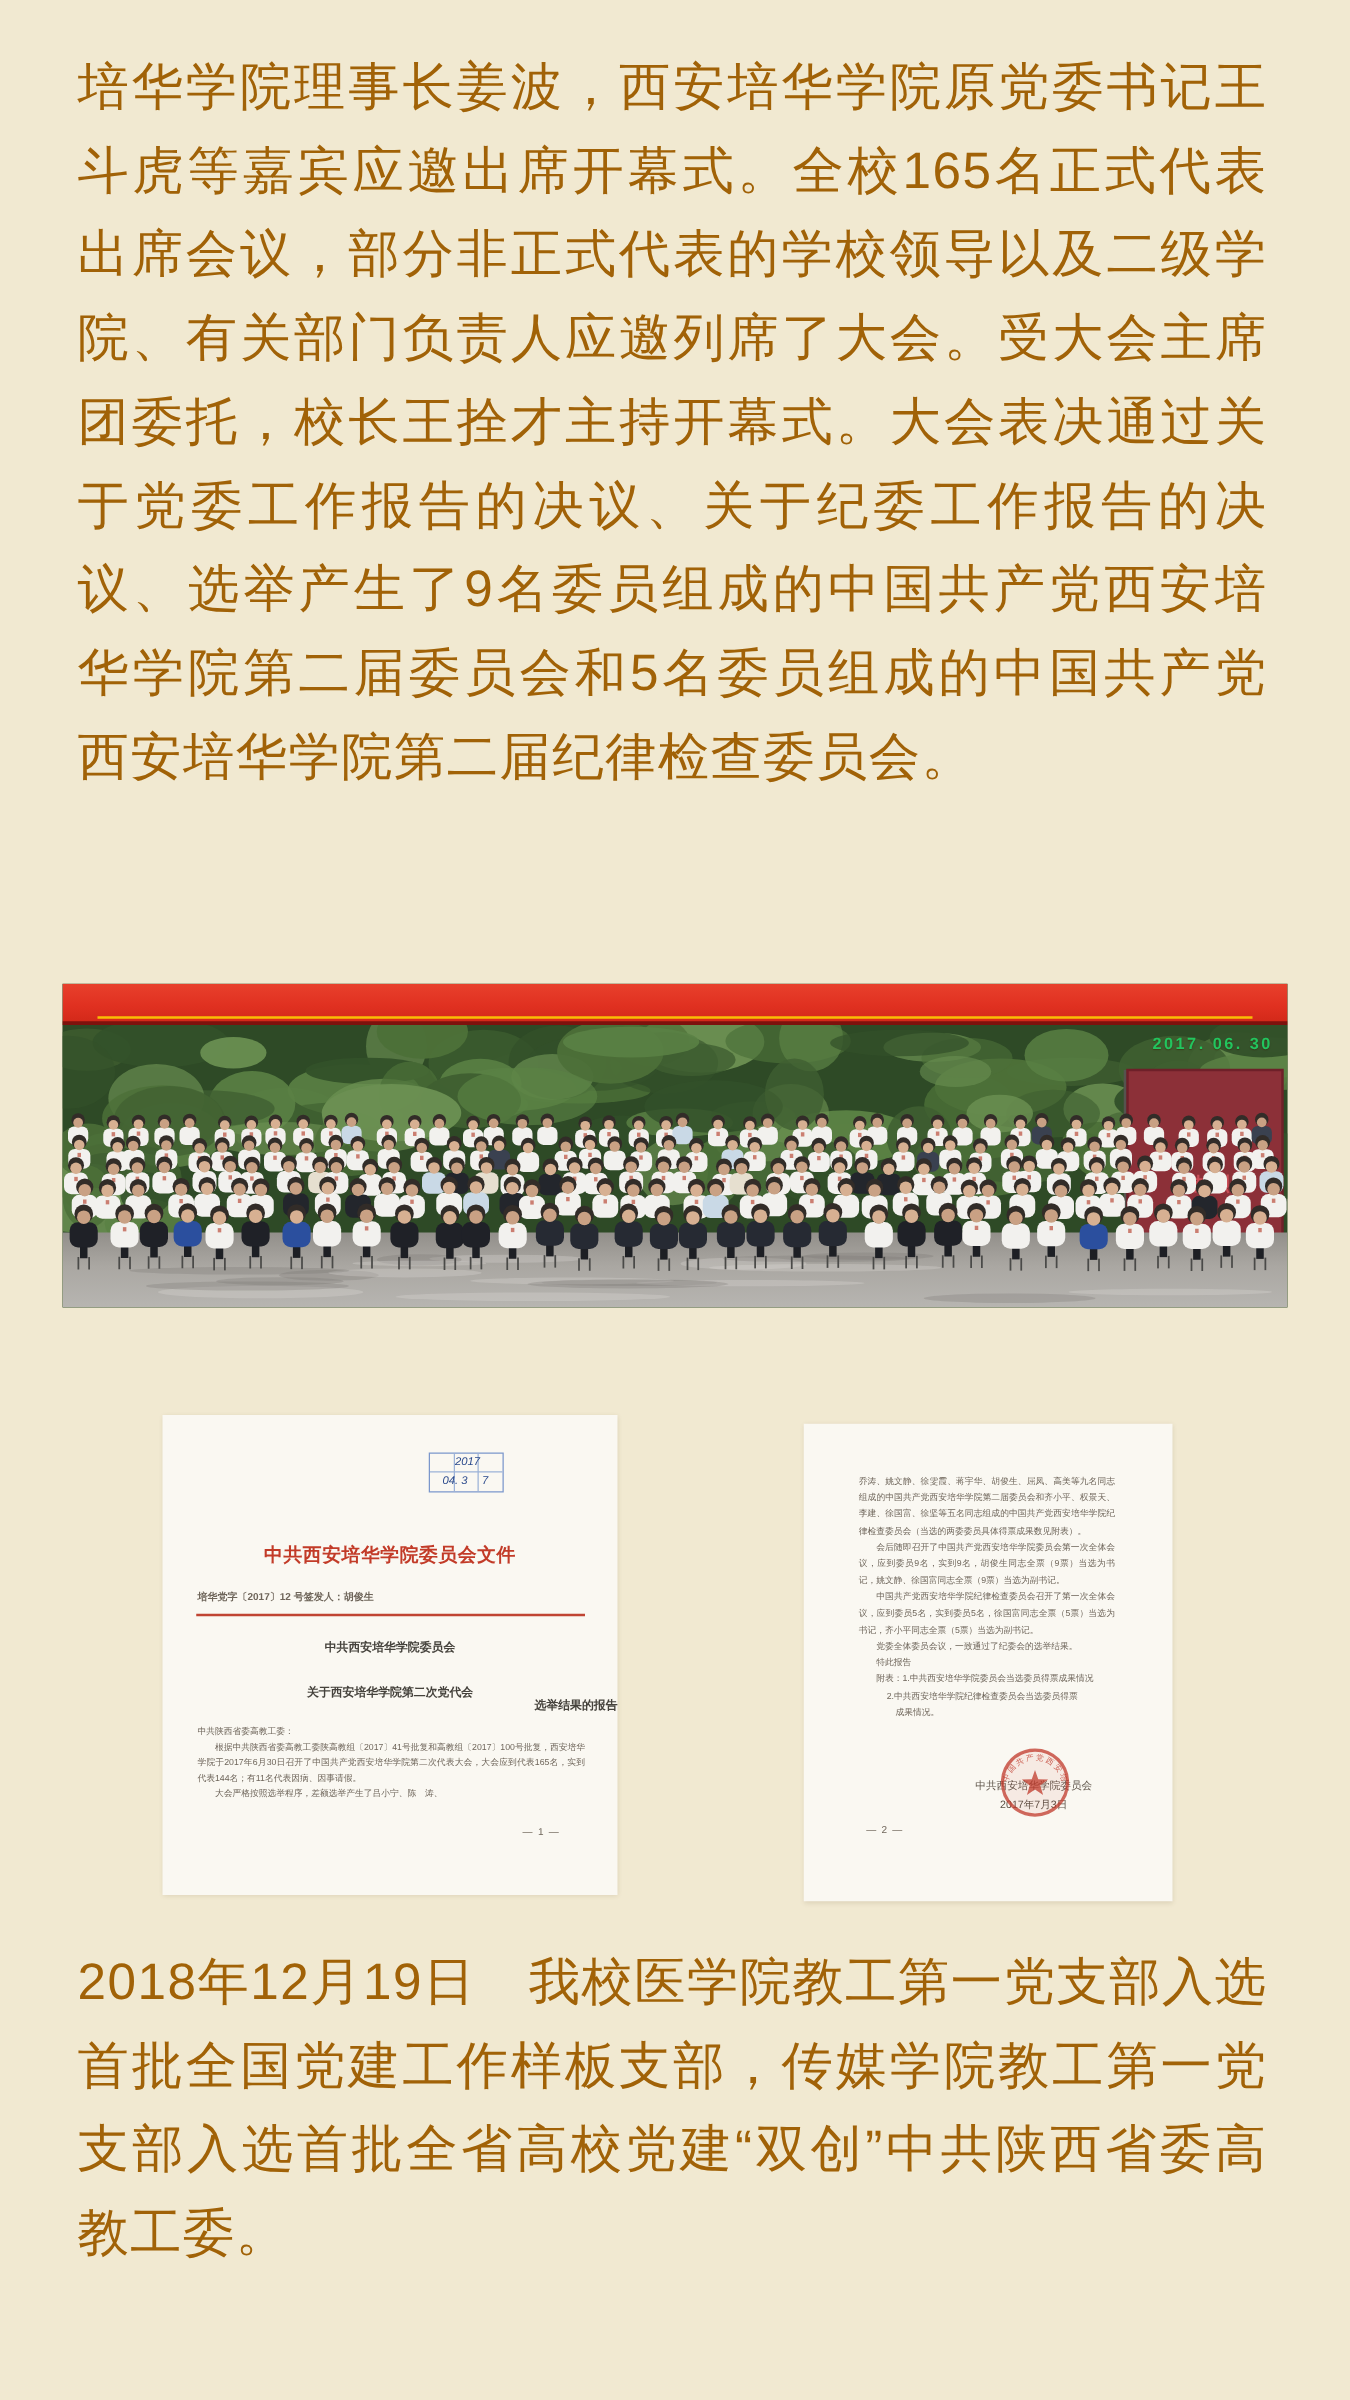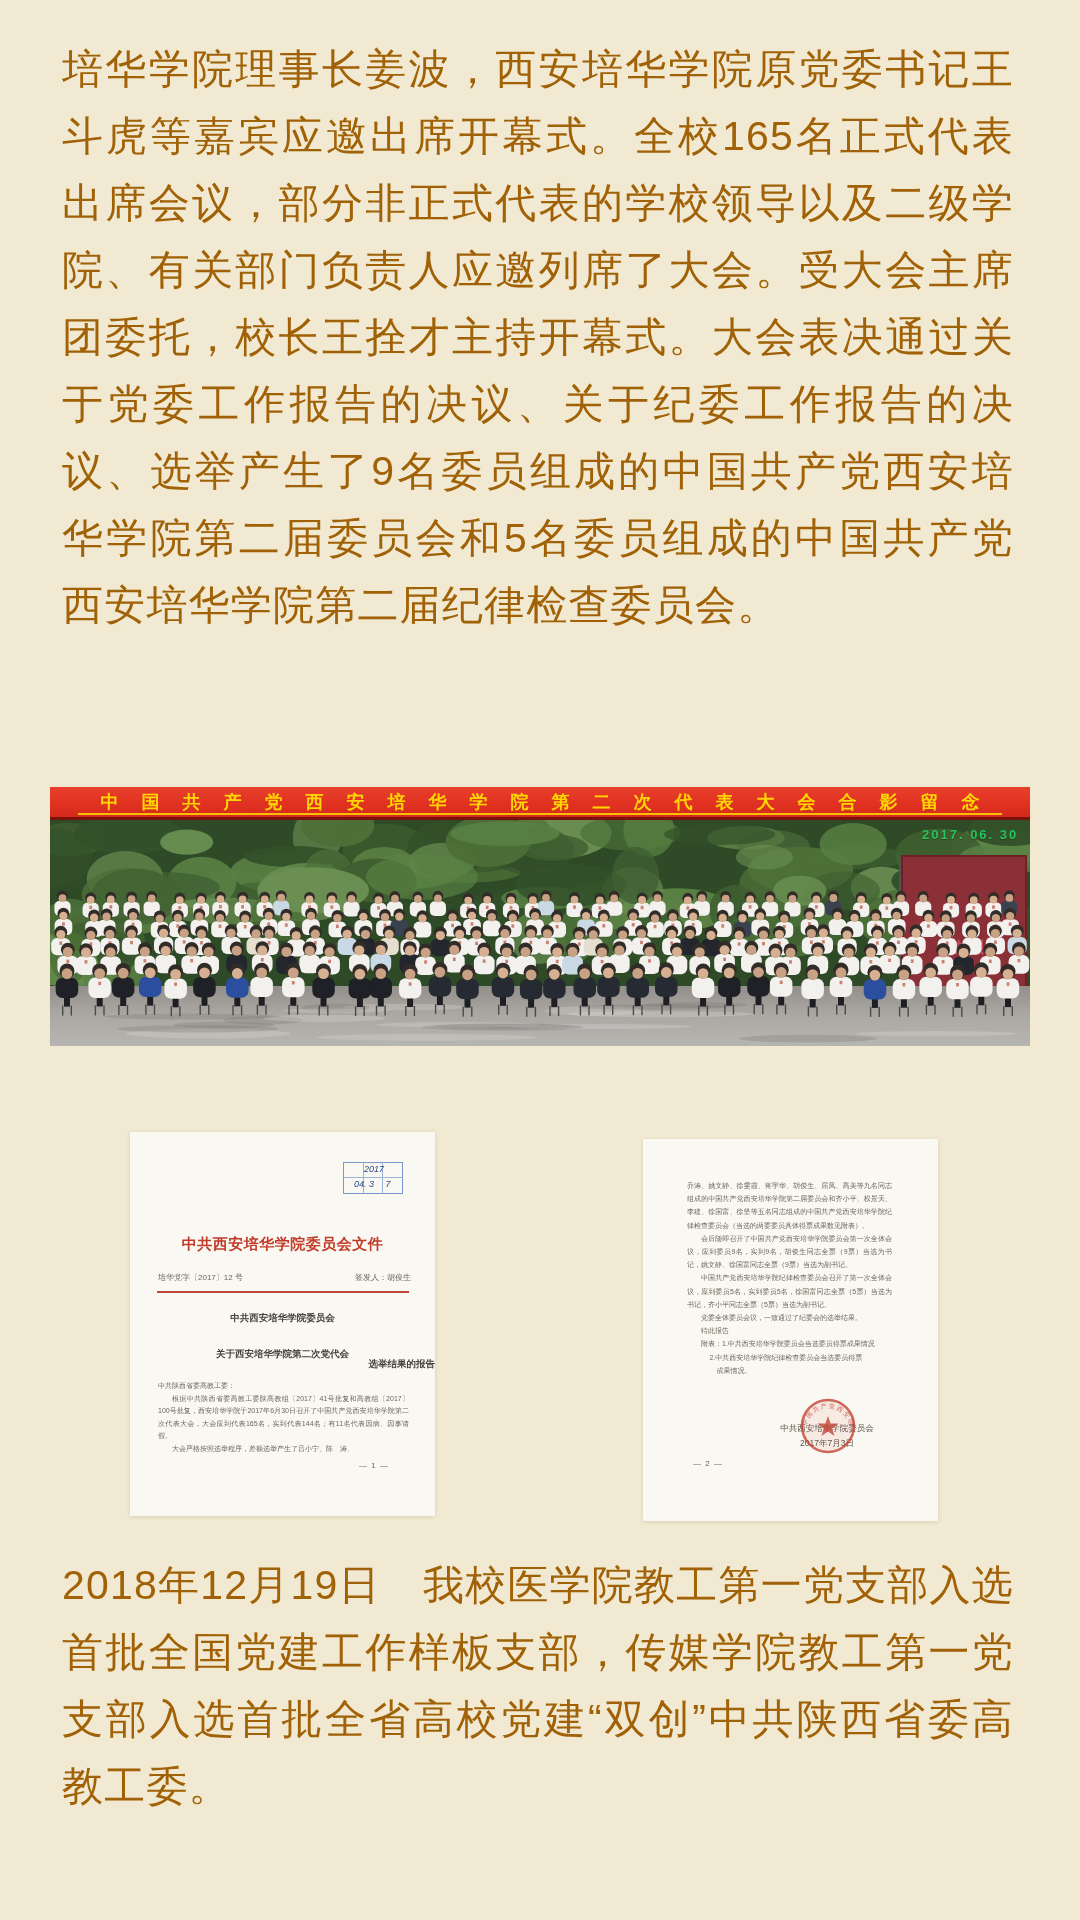--- a/index.html
+++ b/index.html
@@ -44,42 +44,42 @@
     color:#22c55e;font-size:13px;font-weight:bold;letter-spacing:2px;
     text-shadow:0 1px 1px rgba(60,20,0,.45);white-space:nowrap;
   }
   #crowd-svg{position:absolute;left:0;top:33px;}
 
   
   .doc-page{
     position:absolute;background:#faf8f2;
     box-shadow:0 1px 4px rgba(90,70,30,.15);
   }
-  #doc-left{left:130px;top:1132px;width:305px;height:384px;}
+  #doc-left{left:130px;top:1132px;width:364px;height:384px;}
   #doc-right{left:643px;top:1139px;width:295px;height:382px;}
 
   #doc-left .stamp-box{
     position:absolute;left:213px;top:30px;width:58px;height:30px;
     border:1px solid #7b97cc;
   }
   .stamp-box .grid-v{position:absolute;top:0;bottom:0;width:1px;background:#9cb2d8;}
   .stamp-box .grid-h{position:absolute;left:0;right:0;height:1px;background:#9cb2d8;}
   .stamp-box .scribble{
     position:absolute;font-size:9px;color:#2b4a8c;font-style:italic;
     filter:blur(.3px);white-space:nowrap;
   }
   #doc-left .doc-title{
     position:absolute;left:0;top:103px;width:100%;text-align:center;
     color:#c23b28;font-size:15px;font-weight:bold;letter-spacing:.5px;
     filter:blur(.2px);
   }
   #doc-left .doc-meta{
     position:absolute;left:28px;right:24px;top:140px;
-    display:flex;justify-content:space-between;
-    font-size:8px;color:#6e655a;filter:blur(.3px);
+    display:flex;
+    font-size:8px;color:#6e655a;filter:blur(.3px);font-weight:bold;
   }
   #doc-left .red-rule{
     position:absolute;left:27px;right:26px;top:159px;height:2px;background:#c04433;
   }
   .doc-heading{
     position:absolute;left:0;width:100%;text-align:center;
     color:#45423c;font-weight:bold;font-size:9.5px;filter:blur(.25px);
   }
   #doc-left .h1{top:180px;}
   #doc-left .h2{top:203px;margin-top:13px;}
@@ -1066,21 +1066,20 @@
         <rect x="955.0" y="171.1" width="6" height="16" fill="#1d1f24"></rect>
         <rect x="953.0" y="186.1" width="1.4" height="10" fill="#4a4a48"></rect>
         <rect x="961.6" y="186.1" width="1.4" height="10" fill="#4a4a48"></rect>
         <rect x="946.7" y="158.3" width="22.5" height="20.3" rx="6.8" fill="#f2f1ee"></rect>
         <rect x="956.6" y="162.4" width="2.8" height="3.4" fill="#c46a5a" opacity="0.85"></rect>
         <circle cx="958.0" cy="151.6" r="7.5" fill="#322c28"></circle>
         <circle cx="958.0" cy="154.3" r="5.4" fill="#d7b092"></circle>
       </g>
   </svg>
   <div id="photo-banner">
-    <span class="banner-text">中国共产党西安培华学院第二次代表大会合影留念</span>
     <span class="banner-underline"></span>
     <span class="banner-bottom-edge"></span>
   </div>
   <div id="photo-date">2017. 06. 30</div>
 </div>
 
 <div class="doc-page" id="doc-left">
   <div class="stamp-box">
     <span class="grid-v" style="left:19px"></span>
     <span class="grid-v" style="left:38px"></span>

